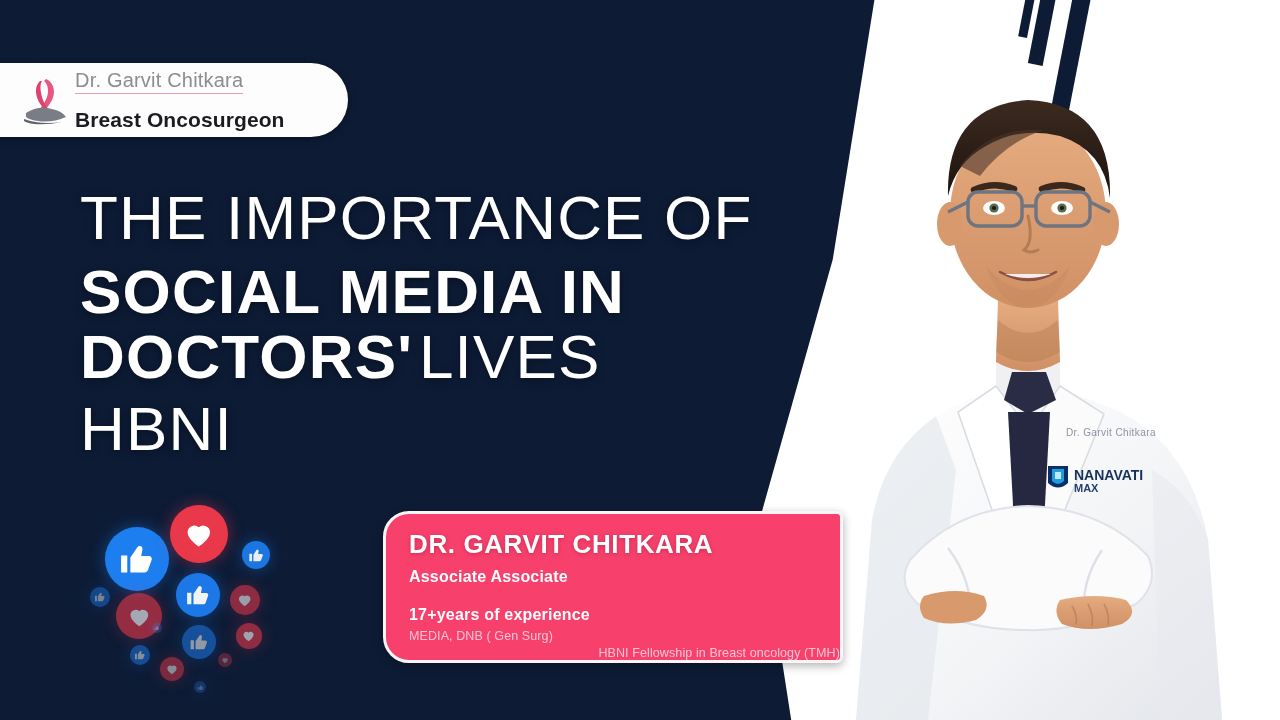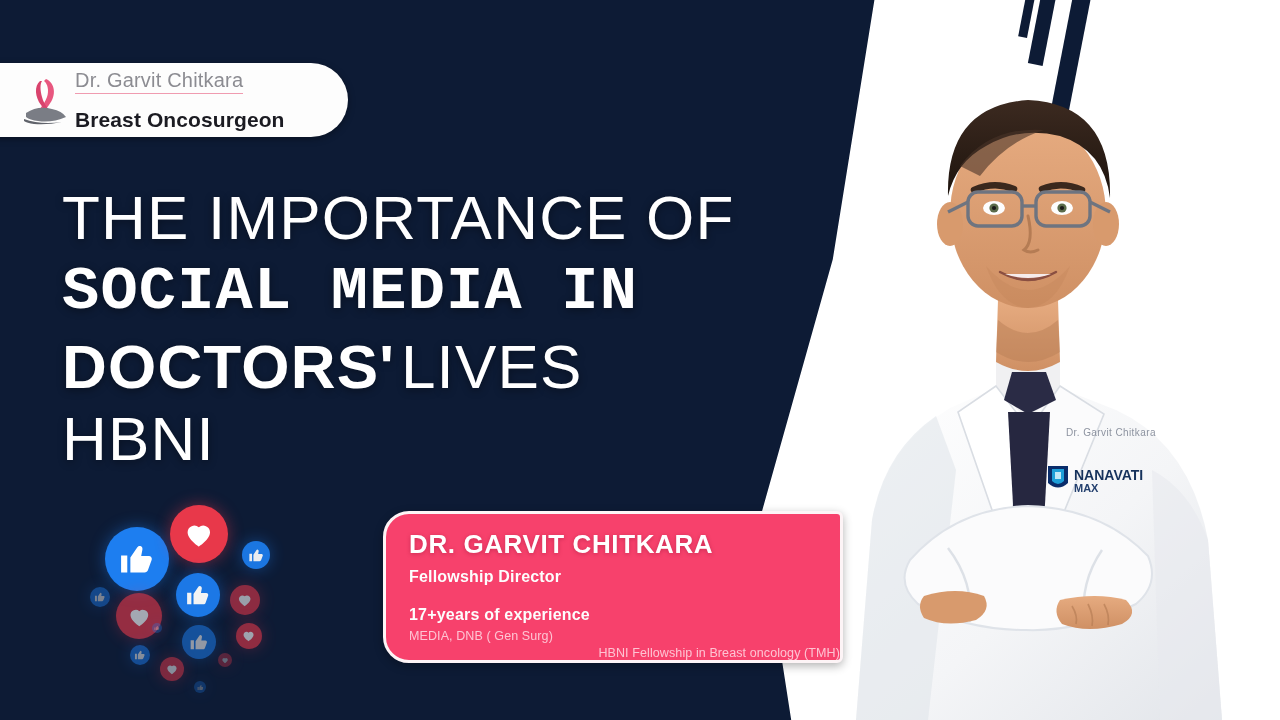--- a/index.html
+++ b/index.html
@@ -44,28 +44,28 @@
   .logo-line1 {
     font-size:20px; color:#8c8c92; letter-spacing:.2px;
     padding-bottom:3px; border-bottom:1.5px solid #f09bb0; width:fit-content;
   }
   .logo-line2 {
     font-size:21px; color:#1b1b22; font-weight:700; letter-spacing:.1px; margin-top:15px;
   }
 
   
   .headline {
-    position:absolute; left:62px; top:186px; z-index:5;
+    position:absolute; left:80px; top:186px; z-index:5;
     color:#fff; line-height:1.04; letter-spacing:1.2px;
   }
   .hl-row { white-space:nowrap; }
   .hl-light { font-weight:300; font-size:62px; text-shadow:0 2px 8px rgba(0,0,0,.4); }
   .hl-bold  { font-weight:800; font-size:62px; text-shadow:0 2px 8px rgba(0,0,0,.4); }
   .hl-r1 { margin-bottom:10px; }
-  .hl-r2 { margin-bottom:10px;font-family:Liberation Mono, monospace; }
+  .hl-r2 { margin-bottom:0; }
   .hl-r3 { margin-bottom:8px; }
 
   
   .name-card {
     position:absolute; left:383px; top:511px; width:460px; height:152px; z-index:4;
     background:#f7416c; border-radius:26px 6px 6px 26px;
     border:3px solid #fdf4f6;
     padding:16px 0 0 23px;
     box-shadow:0 3px 10px rgba(0,0,0,.3);
   }
@@ -256,21 +256,21 @@
       <span class="hl-bold">DOCTORS'</span>
       <span class="hl-light">LIVES</span>
     </div>
     <div class="hl-row">
       <span class="hl-light">HBNI</span>
     </div>
   </div>
 
   <div class="name-card">
     <div class="nc-name">DR. GARVIT CHITKARA</div>
-    <div class="nc-role">Fellowship Director</div>
+    <div class="nc-role">Associate Associate</div>
     <div class="nc-exp">17+years of experience</div>
     <div class="nc-cred">MEDIA, DNB ( Gen Surg)</div>
     <div class="nc-cred second">HBNI Fellowship in Breast oncology (TMH)</div>
   </div>
 
   <div class="bubbles" id="bubbles">
       <div class="bub bub-like" style="width: 64px; height: 64px; left: 15px; top: 22px; opacity: 1;">
         <svg viewBox="0 0 24 24">
           <path class="glyph" d="M2 10h4v11H2zM8 21h9.2c1 0 1.9-.6 2.2-1.6l2.4-6.6c.4-1.2-.5-2.5-1.8-2.5H15l.8-4.1c.2-1-.3-2-1.3-2.3-.8-.3-1.7.1-2.1.9L8 11.3z"></path>
         </svg>

